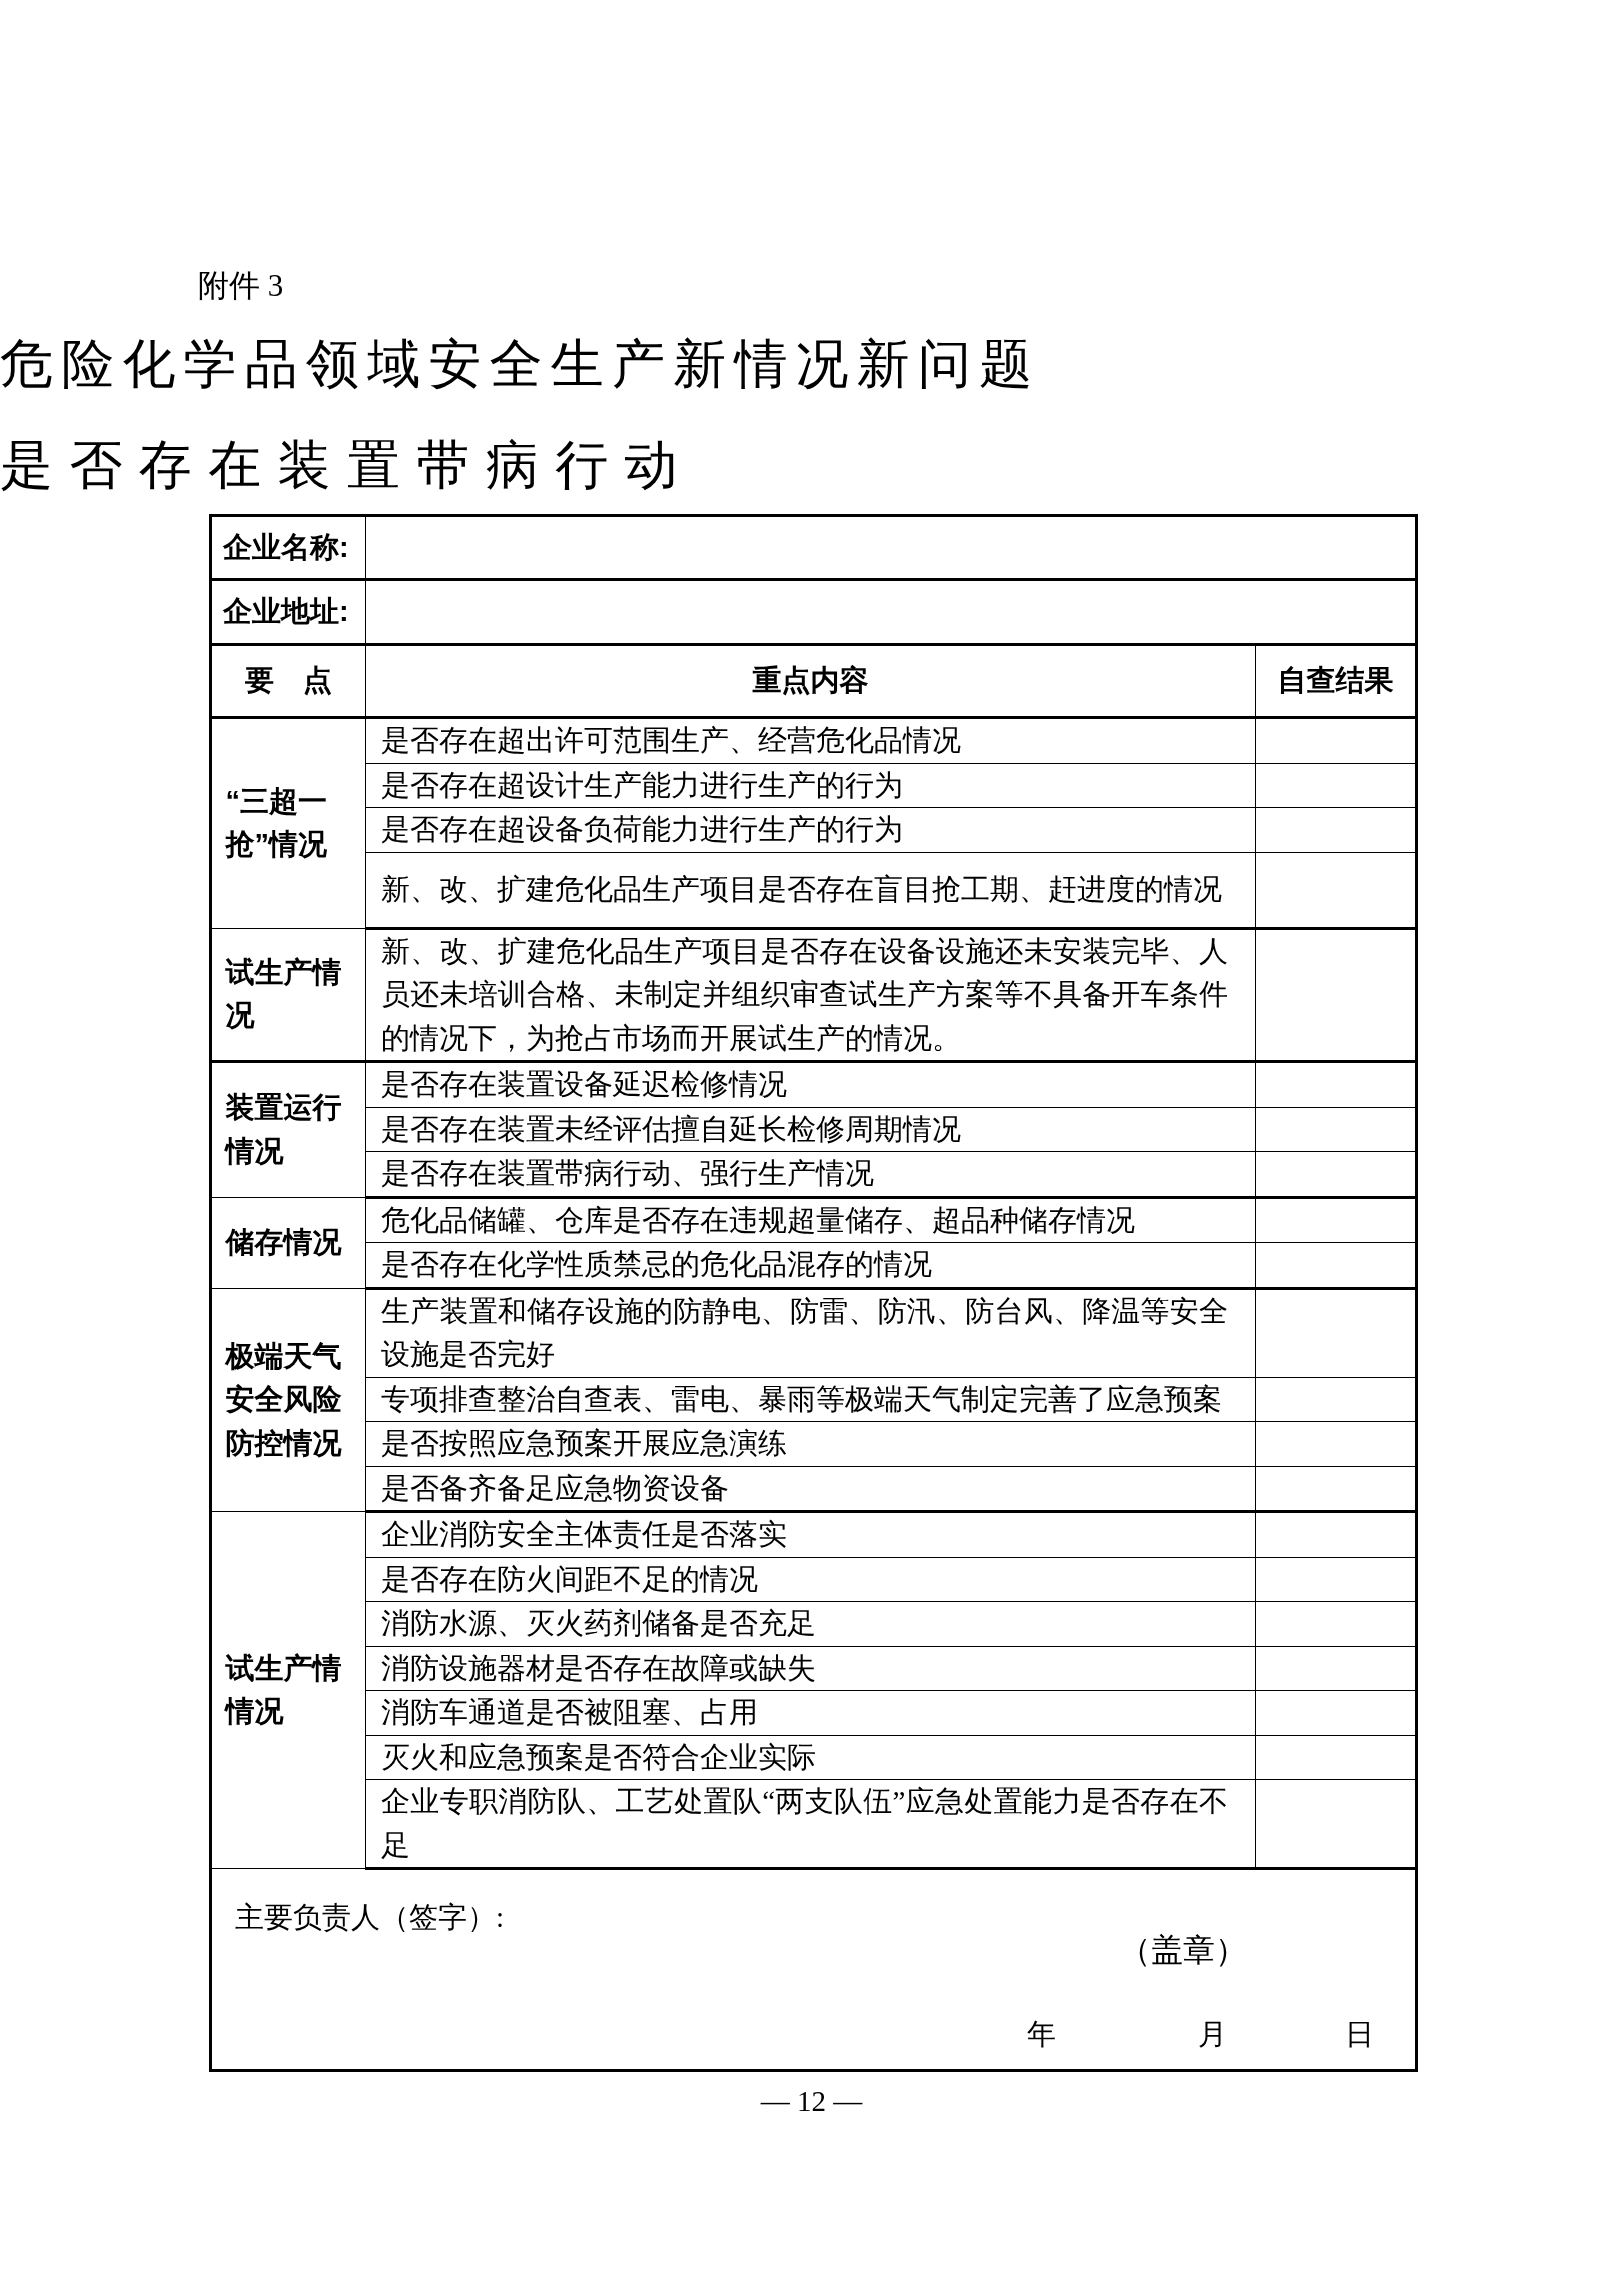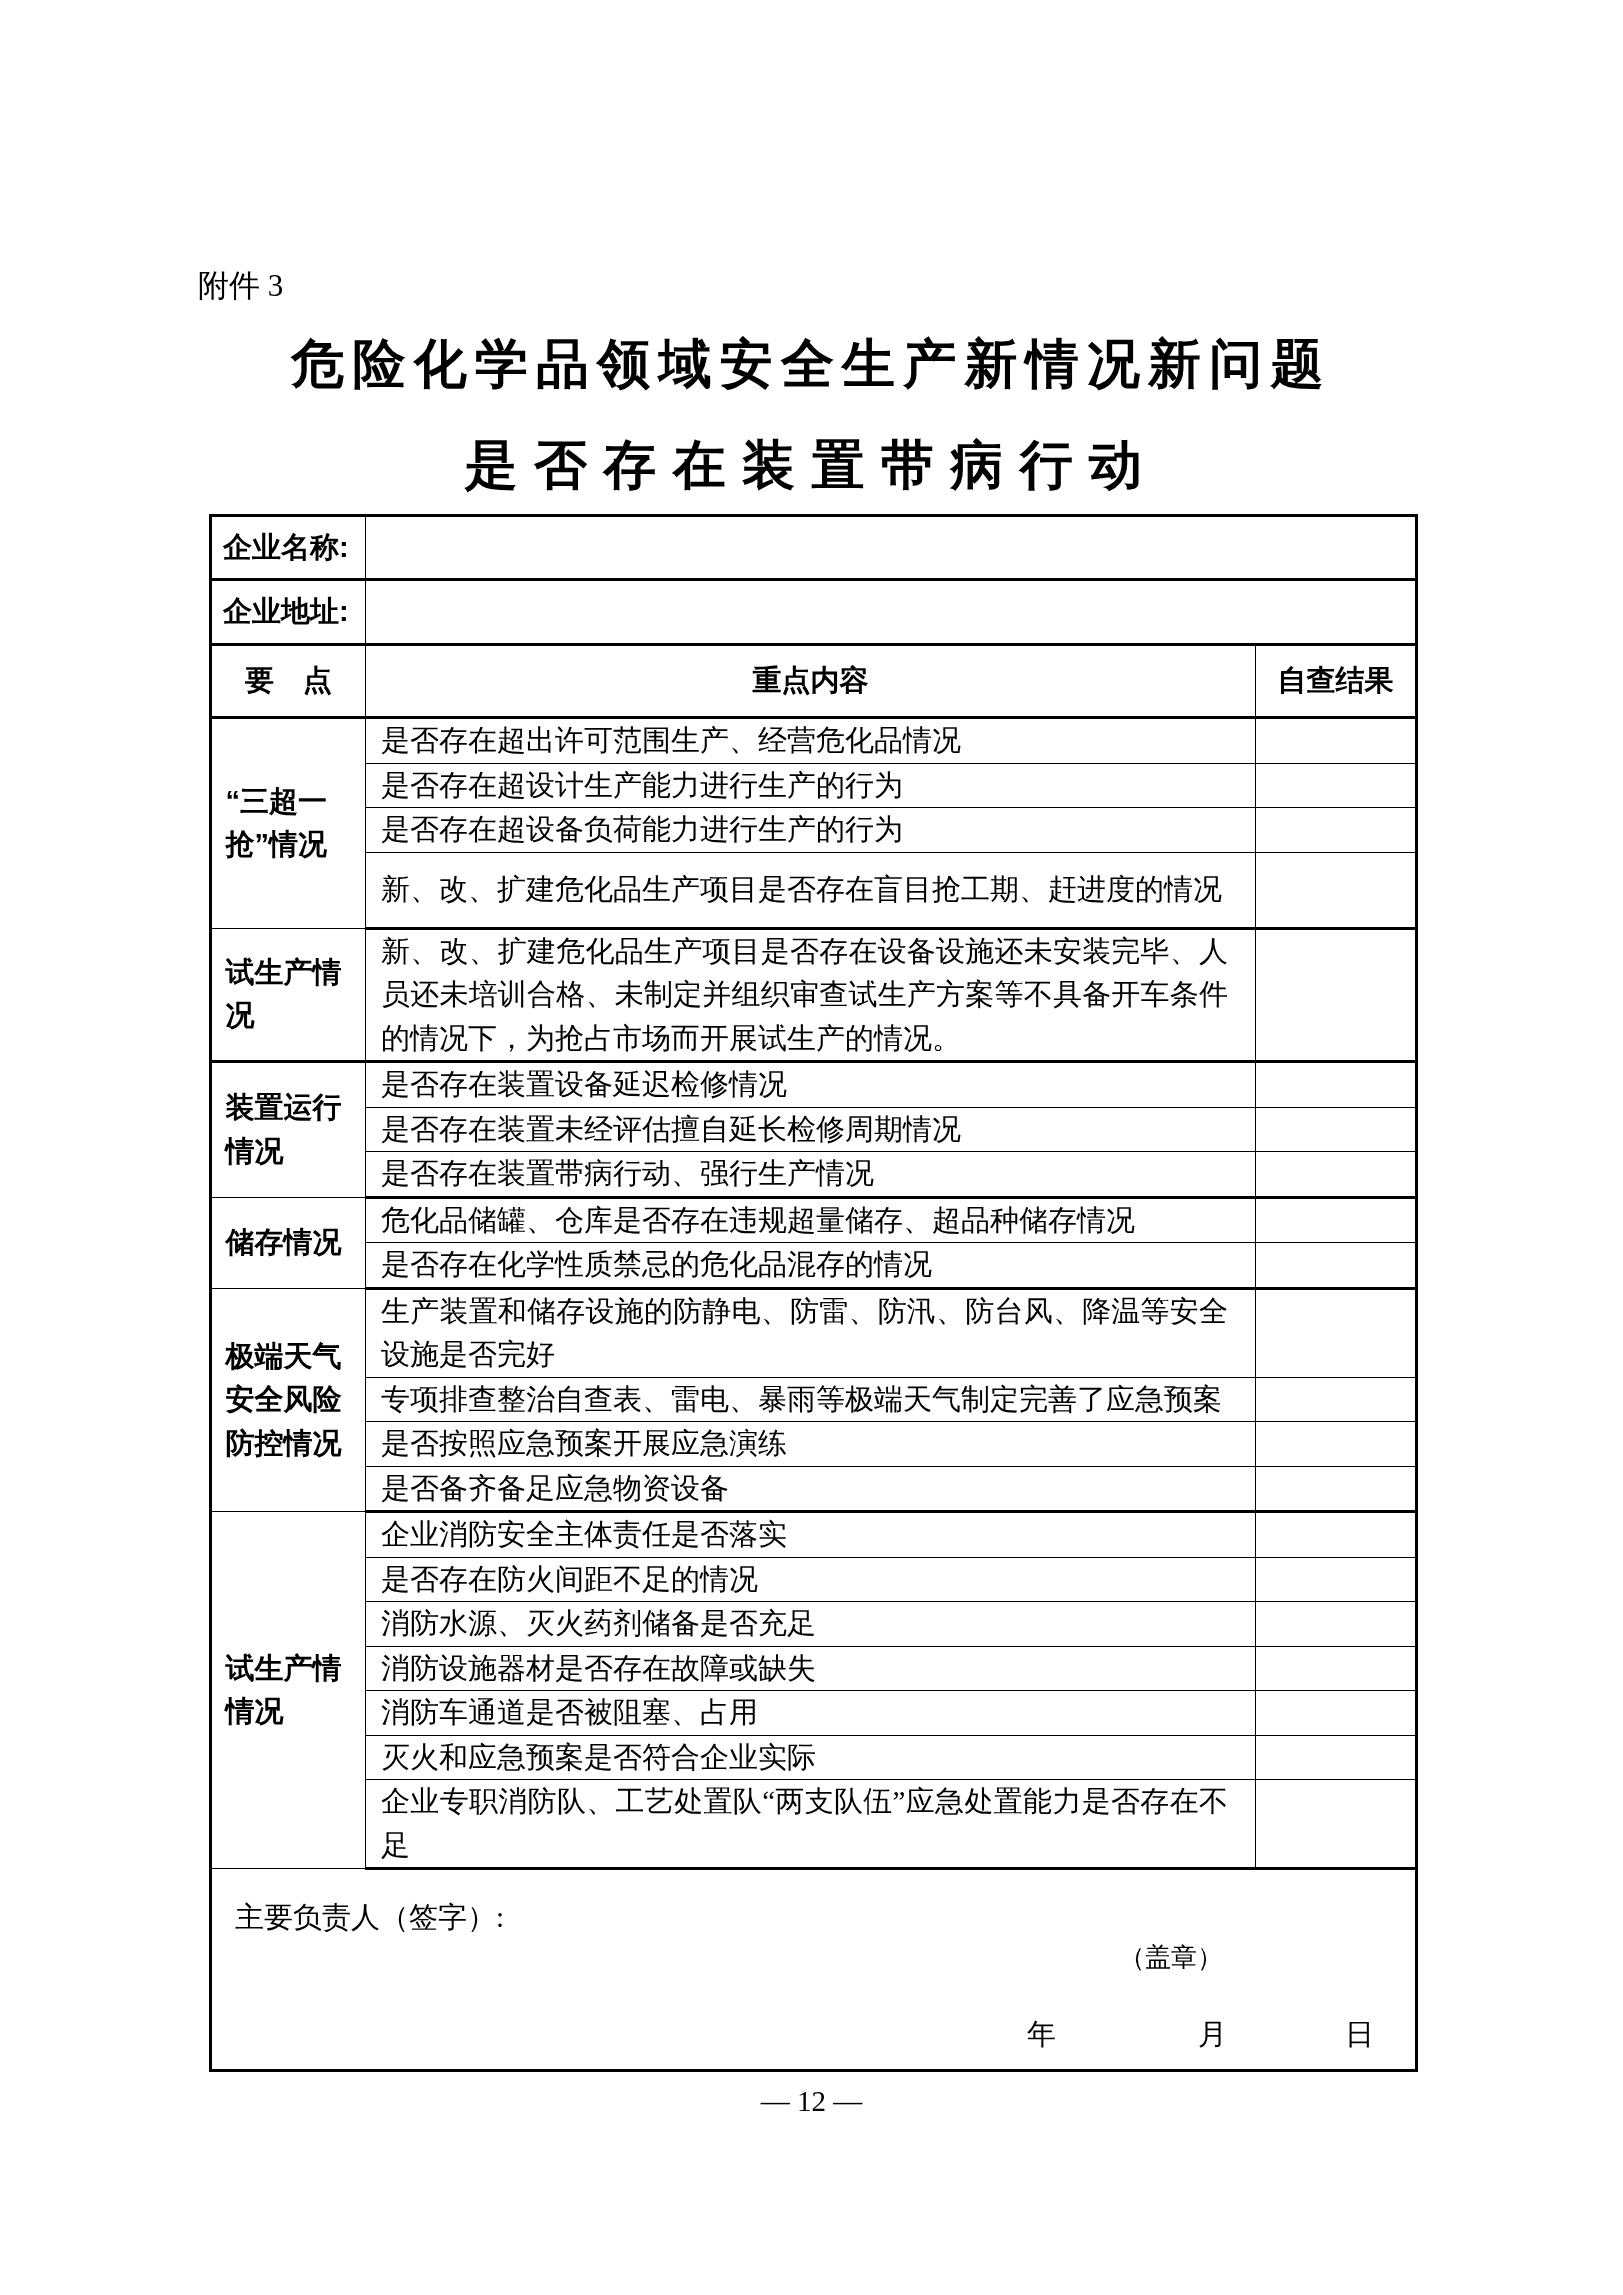--- a/index.html
+++ b/index.html
@@ -5,22 +5,22 @@
   html,body { margin:0; padding:0; background:#888; }
   .sheet {
     position:relative; width:1623px; height:2295px; background:#ffffff;
     color:#000; font-family:"Liberation Serif","DejaVu Serif",serif;
     margin:0 auto; overflow:hidden;
   }
   .attachment {
     position:absolute; left:198px; top:265px;
     font-size:31px; font-family:"Liberation Serif","DejaVu Serif",serif;
   }
-  .doc-title { position:absolute; left:0; width:100%; text-align:center;
-    font-weight:bold; font-family:"Liberation Serif","DejaVu Serif",serif; }
+  .doc-title { position:absolute; left:0; width:100%; text-align:left;
+    font-weight:normal; font-family:"Liberation Serif","DejaVu Serif",serif; }
   .doc-title.line1 { top:329px; font-size:53px; letter-spacing:8.2px; }
   .doc-title.line2 { top:430px; font-size:53px; letter-spacing:16.4px; }
 
   table.form {
     position:absolute; left:209px; top:514px; width:1205px;
     border-collapse:collapse; table-layout:fixed;
     border:3.4px solid #000;
   }
   table.form td {
     border:1.4px solid #000; vertical-align:middle;
@@ -44,21 +44,21 @@
   }
   td.content {
     font-family:"Liberation Serif","DejaVu Serif",serif;
     padding:0 27px 0 15px; text-align:justify;
   }
   td.result, td.blank { padding:0; }
 
   td.footer-cell { padding:8px; vertical-align:top; }
   .footer-wrap { position:relative; width:100%; height:183px; }
   .sig-label { position:absolute; left:15px; top:17.7px; font-size:29px; }
-  .seal-label { position:absolute; left:899px; top:60px; font-size:26px; }
+  .seal-label { position:absolute; left:899px; top:48px; font-size:32px; }
   .ymd { position:absolute; top:135px; font-size:29px; }
   .ymd.y { left:807px; } .ymd.m { left:978px; } .ymd.d { left:1125px; }
 
   .page-number {
     position:absolute; left:0; top:2085px; width:100%;
     text-align:center; font-size:29px;
     font-family:"Liberation Serif","DejaVu Serif",serif;
   }
 </style>
 </head>

